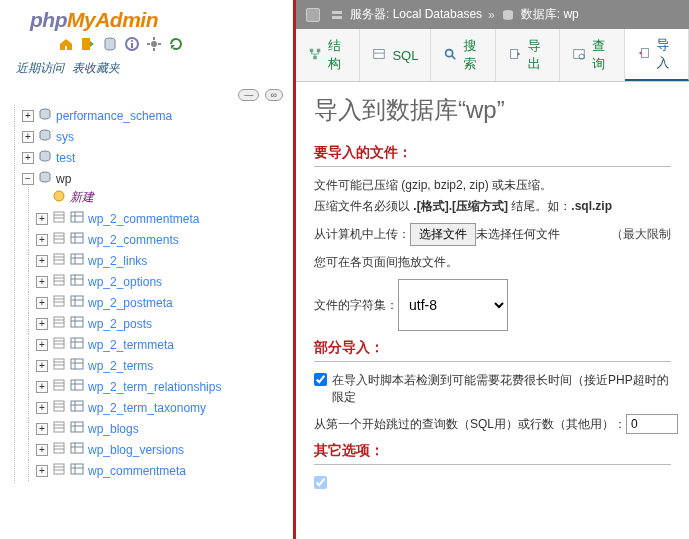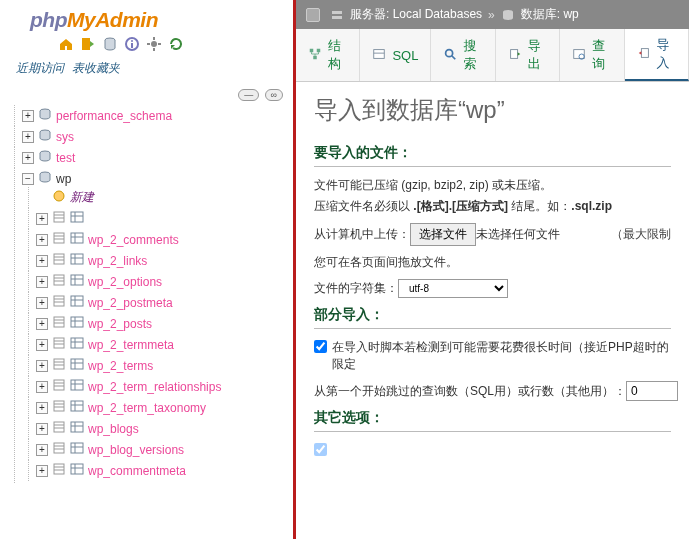--- a/index.html
+++ b/index.html
@@ -21,44 +21,44 @@
   .collapse-row { text-align: right; padding: 2px 10px 4px 0; }
   .collapse-btn { display: inline-block; border: 1px solid #999; border-radius: 8px; background: #eee; padding: 0 5px; font-size: 9px; color: #555; cursor: pointer; margin-left:2px;}
   
   .tree { padding: 0 0 0 8px; font-size: 12px; }
   .tree ul { list-style: none; padding-left: 14px; }
   .tree li { position: relative; padding: 2px 0 2px 0; white-space: nowrap; }
   .tree li::before { content: ""; position: absolute; left: -8px; top: 0; bottom: 0; border-left: 1px dotted #bbb; }
   .tree .row { display: flex; align-items: center; gap: 4px; cursor: pointer; }
   .tree .toggle { width: 12px; height: 12px; border: 1px solid #999; background: #fafafa; display: inline-flex; align-items: center; justify-content: center; font-size: 10px; line-height: 1; color: #333; flex-shrink:0; }
   .tree .noexp { width: 12px; height: 12px; display: inline-block; flex-shrink:0; }
-  .tree .label { color: #ec4899; }
+  .tree .label { color: #3b82f6; }
   .tree .sel > .row .label { color: #333; }
   .tree .new .label { color: #701a75; font-style: italic; }
   .tree svg { flex-shrink: 0; }
   
   .breadcrumb { background: #888; color: #fff; padding: 6px 10px; display: flex; align-items: center; gap: 6px; font-size: 12px; }
   .breadcrumb .sep { color: #ddd; }
   .breadcrumb .bc-link { color: #fff; cursor: pointer; }
   .bc-left-icon { width:14px; height:14px; display:inline-block; background:#aaa; border:1px solid #ccc; border-radius:2px; margin-right:4px; cursor:pointer;}
   
   .main-tabs { display: flex; background: #f6f6f6; border-bottom: 1px solid #ccc; }
   .main-tabs .tab { display: flex; align-items: center; gap: 6px; padding: 7px 12px; border-right: 1px solid #ddd; color: #15803d; cursor: pointer; font-size: 13px; }
   .main-tabs .tab.active { background: #fff; border-bottom: 2px solid #235a81; color: #235a81; }
   .main-tabs .tab svg { width:14px; height:14px; }
   
   .content { padding: 12px 18px 0 18px; overflow: auto; flex:1; }
   .content h2 { font-size: 24px; font-weight: normal; color: #666; margin-bottom: 18px; }
-  .section-title { font-size: 14px; font-weight: bold; color: #14532d; border-bottom: 1px solid #bbb; padding-bottom: 4px; margin: 8px 0 10px 0; }
+  .section-title { font-size: 14px; font-weight: bold; color: #b91c1c; border-bottom: 1px solid #bbb; padding-bottom: 4px; margin: 8px 0 10px 0; }
   .para { font-size: 12px; color: #333; margin-bottom: 4px; }
   .form-row { display: flex; align-items: center; margin: 8px 0; font-size: 12px; }
   .form-row .lab { white-space: nowrap; }
   .file-btn { border: 1px solid #999; background: #efefef; padding: 2px 8px; font-size: 12px; cursor: pointer; }
   .right-note { margin-left: auto; color: #444; white-space: nowrap; }
-  select { border: 1px solid #999; background: #fff; padding: 2px 6px; font-size: 10px; width: 110px; }
+  select { border: 1px solid #999; background: #fff; padding: 16px 6px; font-size: 14px; width: 110px; }
   input[type=text]{ border:1px solid #999; padding:2px 4px; font-size:12px; width:52px;}
   .chk-row { display:flex; align-items:flex-start; gap:5px; margin:8px 0; }
   .chk-row input { margin-top:1px; }
   .hint-bold { font-weight: bold; }
 </style>
 </head>
 <body>
 
 <div class="layout">
 
@@ -175,20 +175,21 @@
                   <span><svg width="14" height="14">
                       <rect x="2" y="2" width="10" height="10" fill="#fff" stroke="#999"></rect>
                       <line x1="2" y1="5" x2="12" y2="5" stroke="#999"></line>
                       <line x1="2" y1="8" x2="12" y2="8" stroke="#999"></line>
                     </svg></span>
                   <span><svg width="14" height="14">
                       <rect x="1" y="2" width="12" height="10" fill="#fff" stroke="#789"></rect>
                       <line x1="1" y1="6" x2="13" y2="6" stroke="#789"></line>
                       <line x1="5" y1="2" x2="5" y2="12" stroke="#789"></line>
                     </svg></span>
+                  <span class="label">wp_2_commentmeta</span>
                 </div>
               </li>
               <li>
                 <div class="row">
                   <span class="toggle">+</span>
                   <span><svg width="14" height="14">
                       <rect x="2" y="2" width="10" height="10" fill="#fff" stroke="#999"></rect>
                       <line x1="2" y1="5" x2="12" y2="5" stroke="#999"></line>
                       <line x1="2" y1="8" x2="12" y2="8" stroke="#999"></line>
                     </svg></span>

